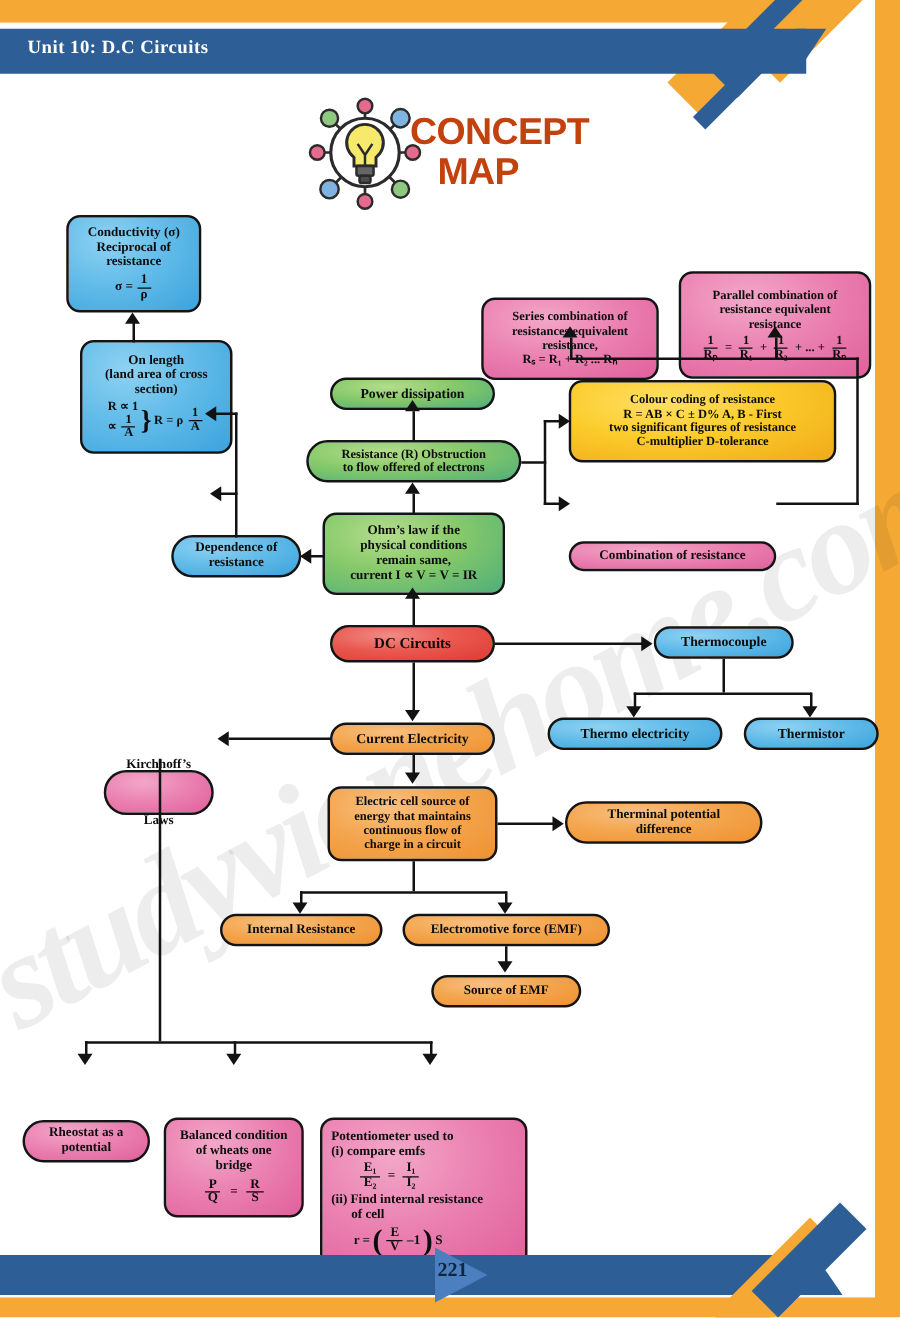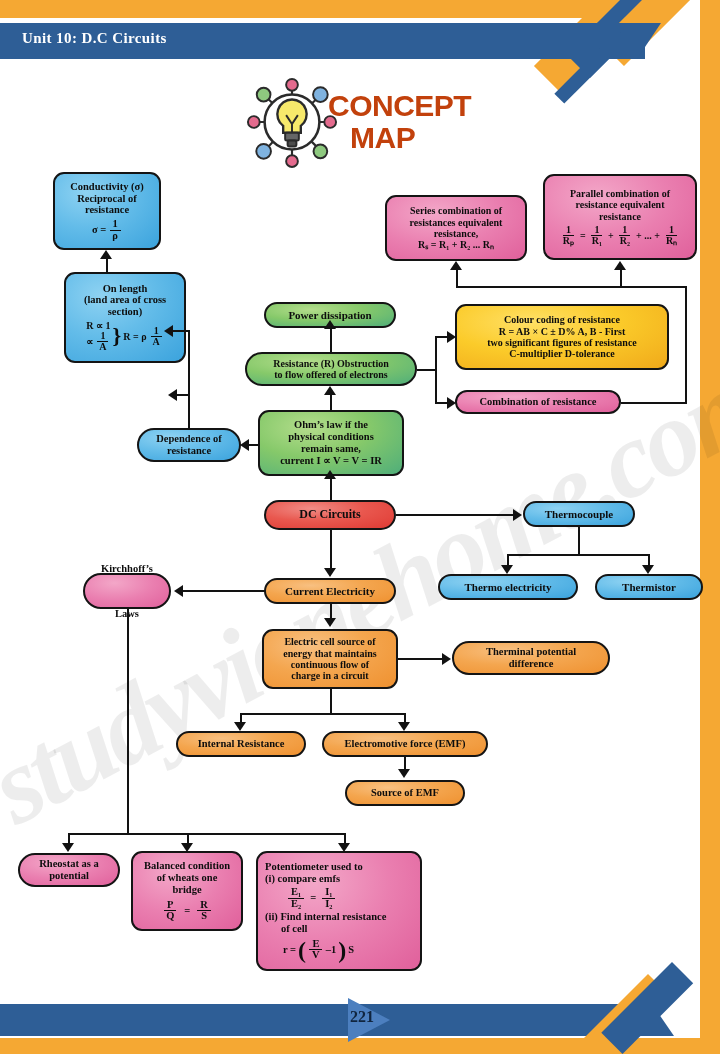--- a/index.html
+++ b/index.html
@@ -51,21 +51,21 @@
       font-family:"Liberation Sans",sans-serif;font-weight:bold;font-size:30px;color:#c2410c;
       line-height:1.06;letter-spacing:-.5px;}
   .conceptTxt .l2{display:block;padding-left:22px;}
 
   
   .bx{position:absolute;box-sizing:border-box;border:2px solid #141414;
       display:flex;align-items:center;justify-content:center;text-align:center;
       font-family:"Liberation Serif",serif;font-weight:bold;color:#0d0d0d;
       line-height:1.13;padding:2px 4px;}
   .blue{background:radial-gradient(ellipse at 30% 25%, #8ed2f2 0%, #63bce9 45%, #3ba3dd 100%);}
-  .pink{background:radial-gradient(ellipse at 35% 25%, #f3a7c8 0%, #ea7fb0 50%, #e0609b 100%);}
+  .pink{background:radial-gradient(ellipse at 35% 25%, #f3a7c8 0%, #ea7fb0 50%, #e0609b 100%);margin-top:43px;}
   .green{background:radial-gradient(ellipse at 35% 25%, #b4dd8c 0%, #86c96a 45%, #4fae7a 100%);}
   .yellow{background:radial-gradient(ellipse at 35% 25%, #ffe066 0%, #fbcb2a 45%, #f0a91a 100%);}
   .orange{background:radial-gradient(ellipse at 35% 25%, #f8c081 0%, #f4a64f 45%, #ef9130 100%);}
   .red{background:radial-gradient(ellipse at 35% 25%, #f08c86 0%, #e9584f 45%, #df3a33 100%);}
   .r-pill{border-radius:999px;}
   .r-box{border-radius:11px;}
 
   
   .ln{position:absolute;background:#121212;}
   .lnH{height:2px;}

